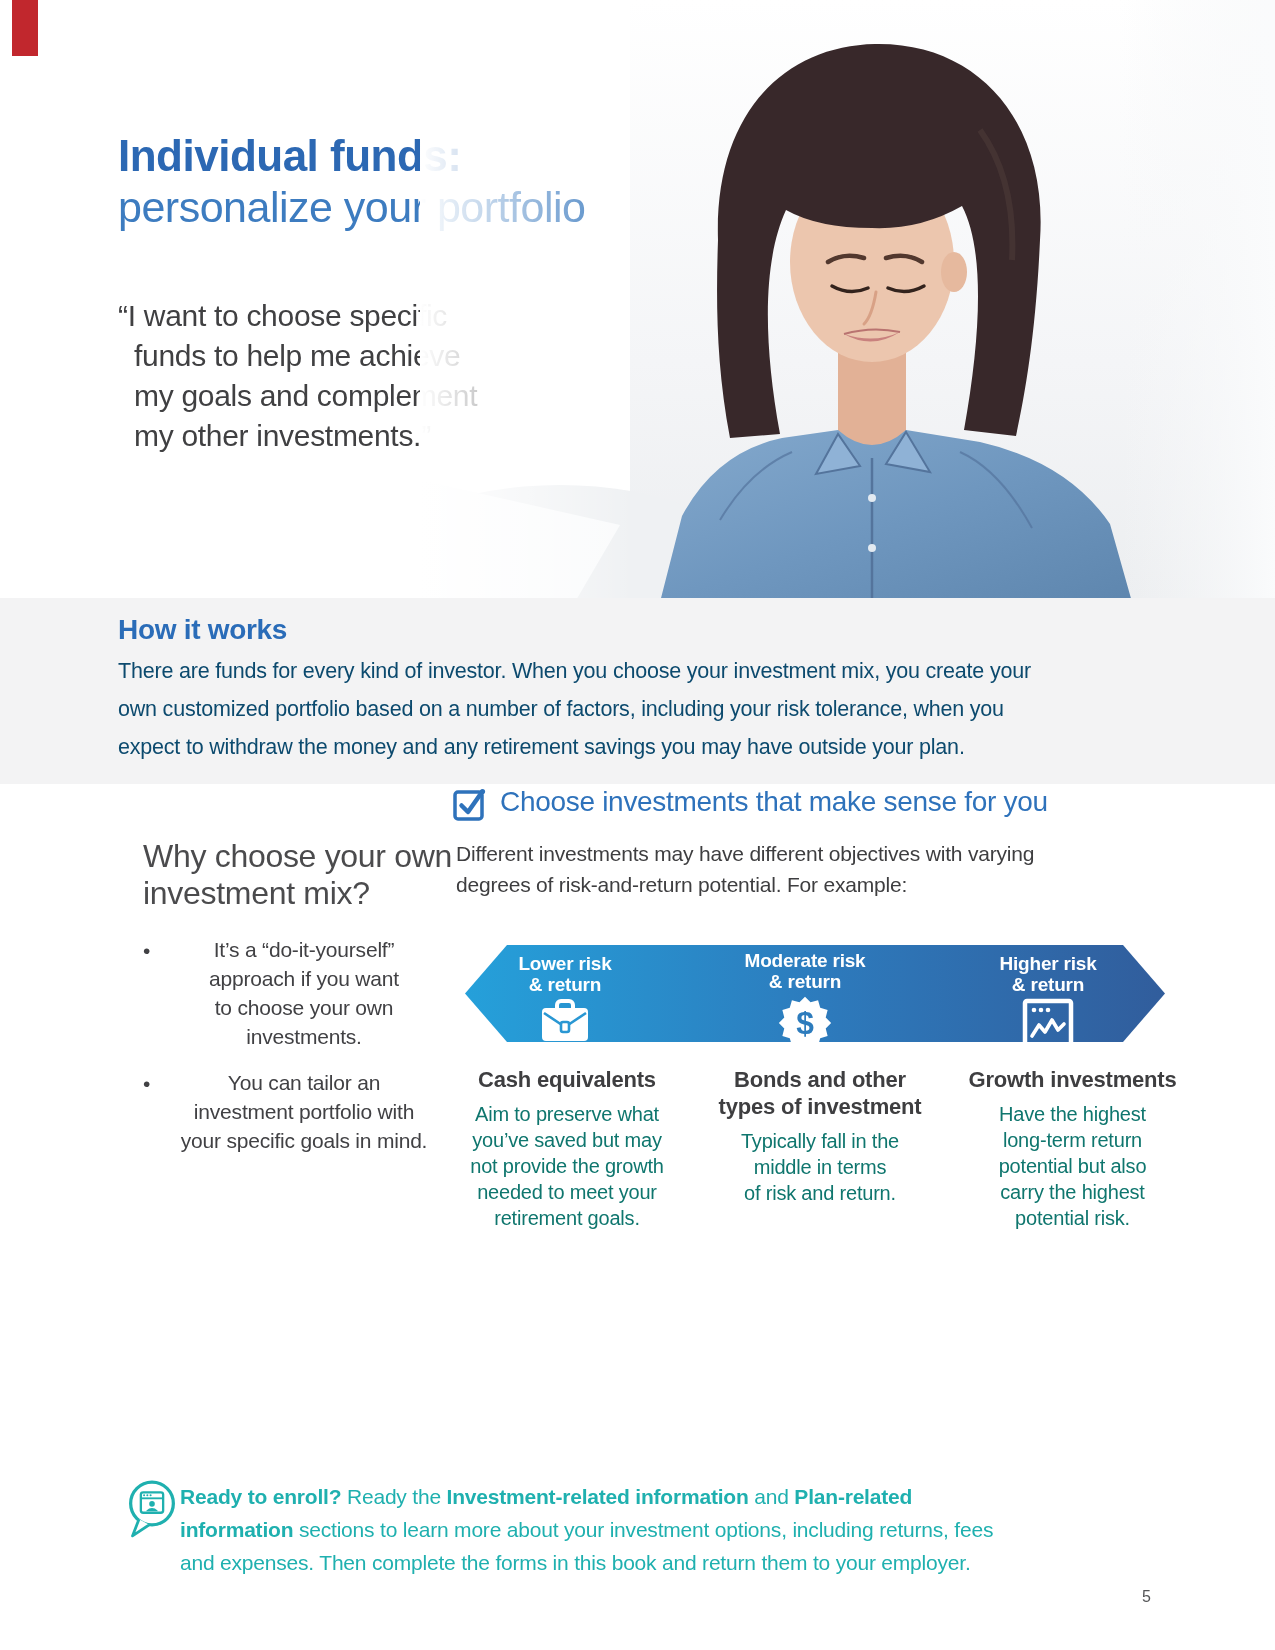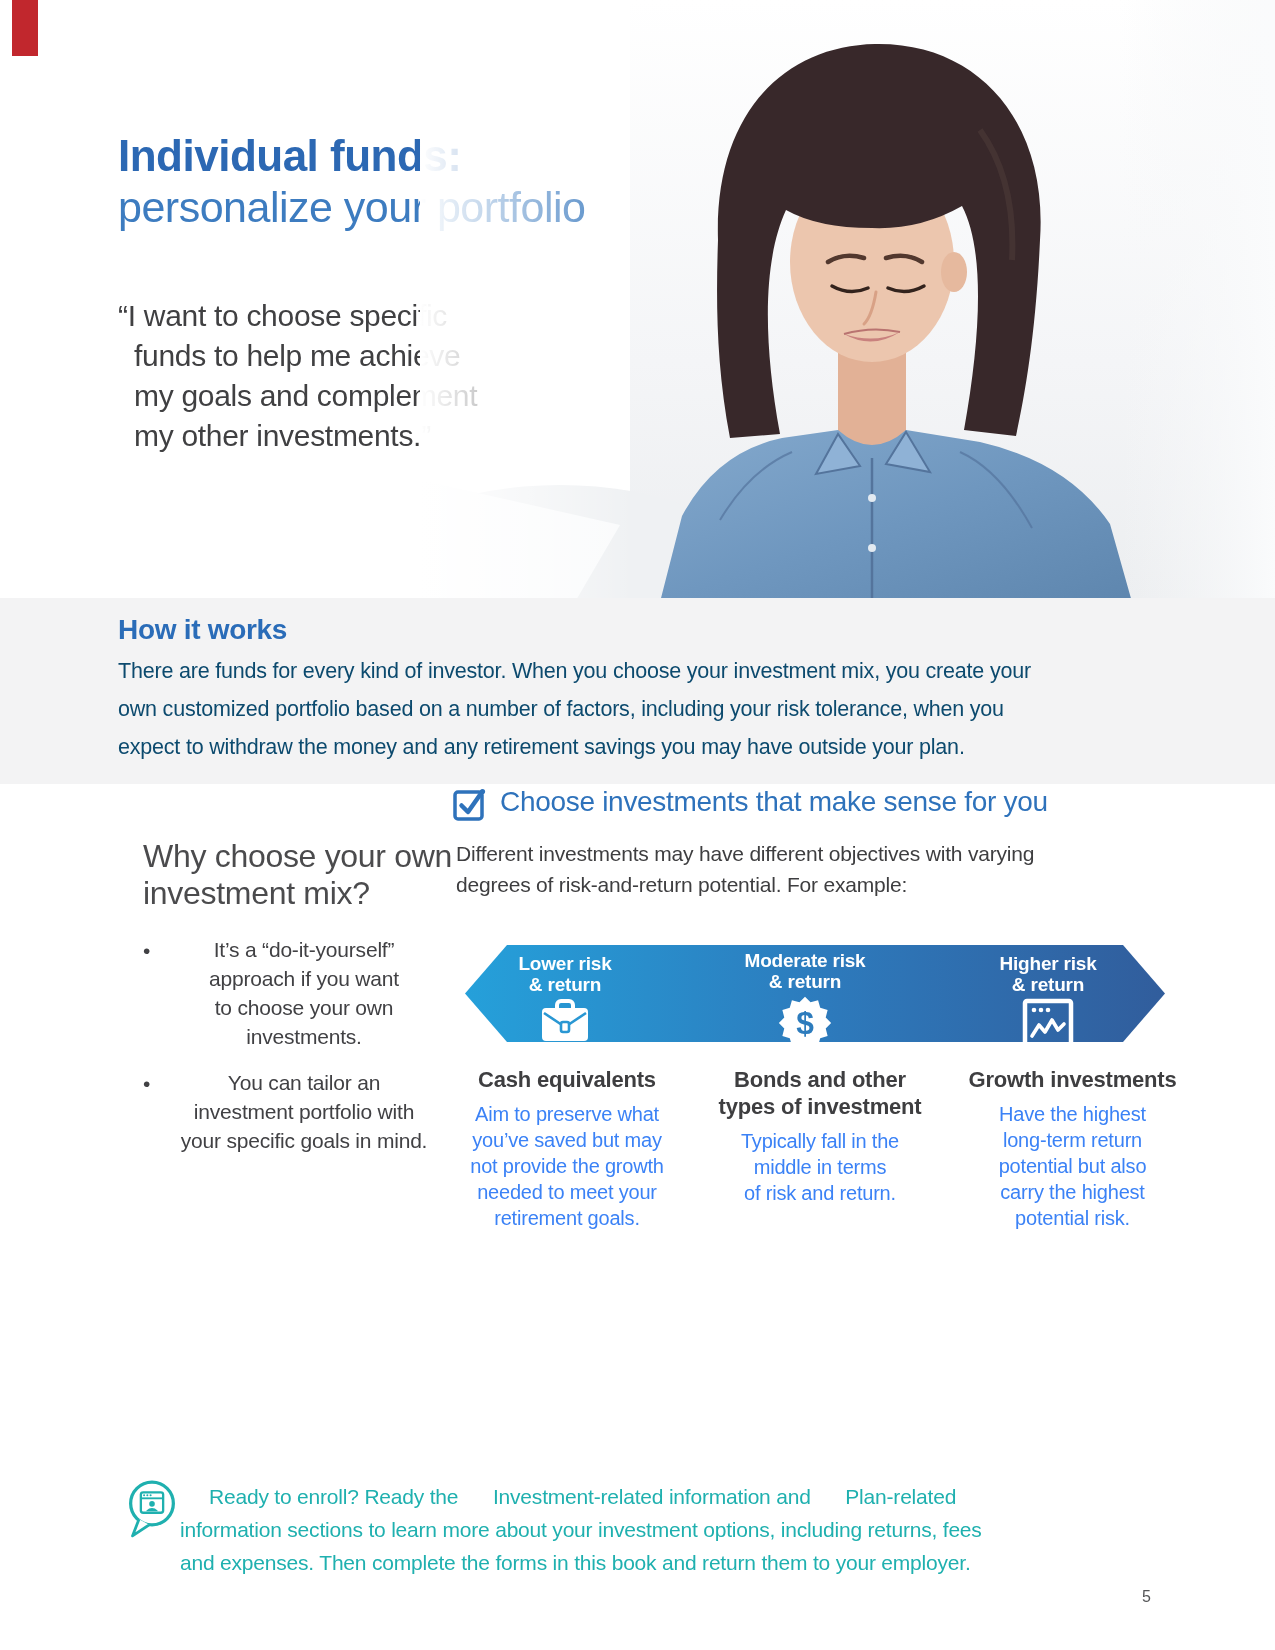--- a/index.html
+++ b/index.html
@@ -46,30 +46,30 @@
   .band svg.shape{position:absolute;left:0;top:0;}
   .band-group{position:absolute;top:0;width:160px;height:103px;display:flex;flex-direction:column;
               align-items:center;padding-top:8px;box-sizing:border-box;}
   .band-label{font-size:19px;font-weight:bold;color:#ffffff;text-align:center;line-height:21px;letter-spacing:-0.2px;}
   .band-icon{margin-top:3px;line-height:0;}
   .bg1{left:20px;}  .bg2{left:260px;justify-content:center;}  .bg3{left:503px;}
 
   
   .col{position:absolute;text-align:center;}
   .col .ctitle{font-size:22px;font-weight:bold;color:#3e3e40;line-height:27px;letter-spacing:-0.2px;}
-  .col .cbody{margin-top:8px;font-size:20px;line-height:26px;color:#3b82f6;letter-spacing:-0.2px;}
+  .col .cbody{margin-top:8px;font-size:20px;line-height:26px;color:#0f766e;letter-spacing:-0.2px;}
   .col1{left:442px;top:1066px;width:250px;}
   .col2{left:690px;top:1066px;width:260px;}
   .col3{left:945px;top:1066px;width:255px;}
 
   
   .enroll-icon{position:absolute;left:126px;top:1478px;line-height:0;}
   .enroll-text{position:absolute;left:180px;top:1480px;width:960px;font-size:21px;line-height:33px;
                color:#1fb0af;letter-spacing:-0.2px;white-space:pre-line;}
-  .enroll-text .b{font-weight:normal;margin-left:29px;}
+  .enroll-text .b{font-weight:bold;}
 
   .page-num{position:absolute;left:1142px;top:1588px;font-size:16px;color:#555658;}
 </style>
 </head>
 <body>
 
 <div class="page">
 
   <div class="red-mark"></div>
 

